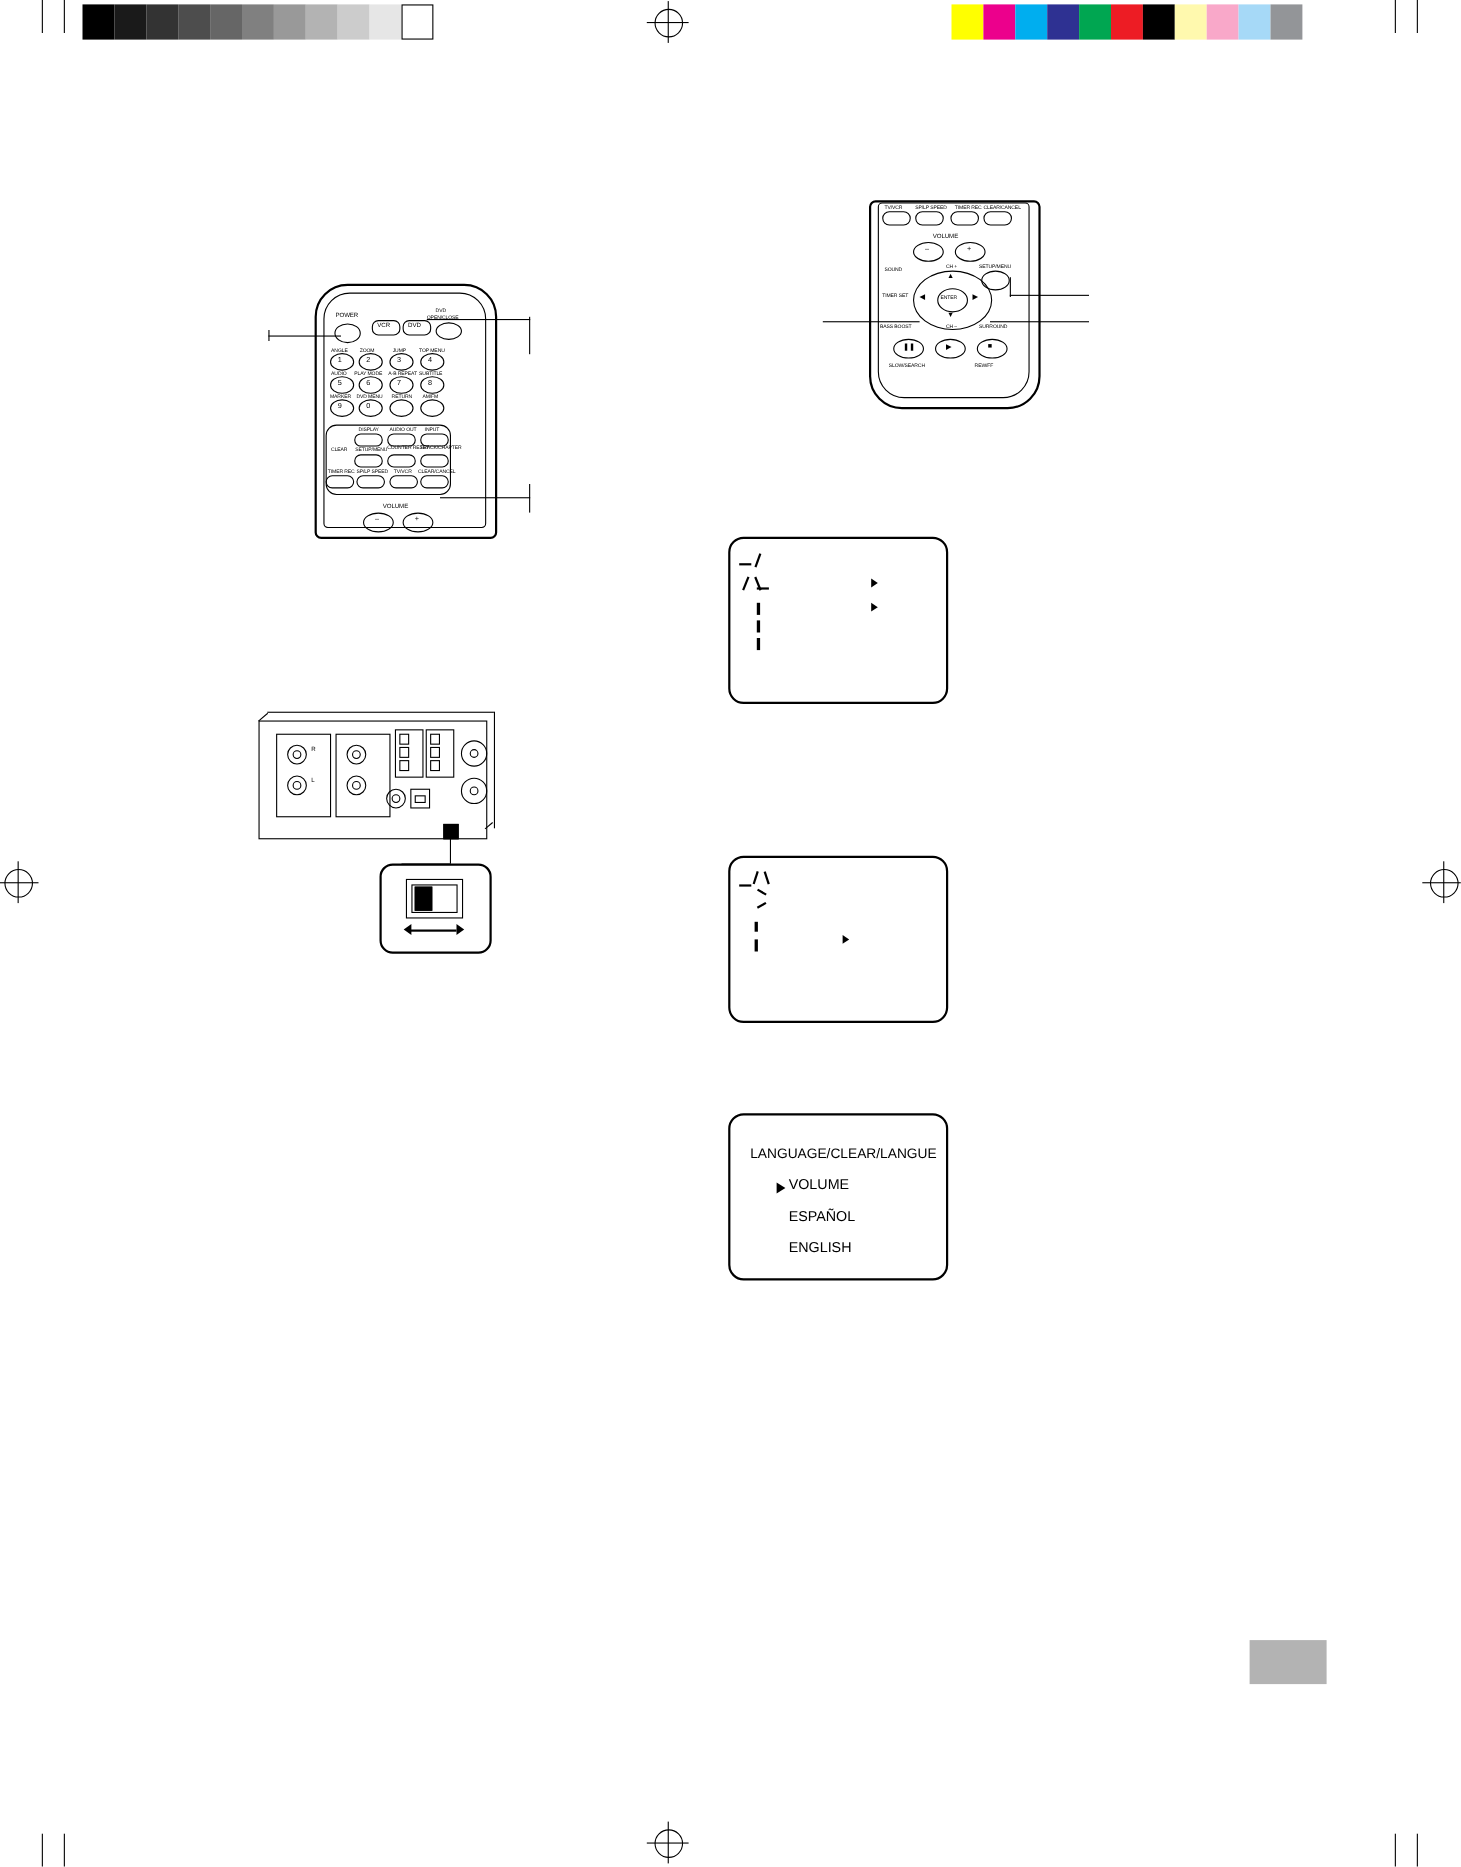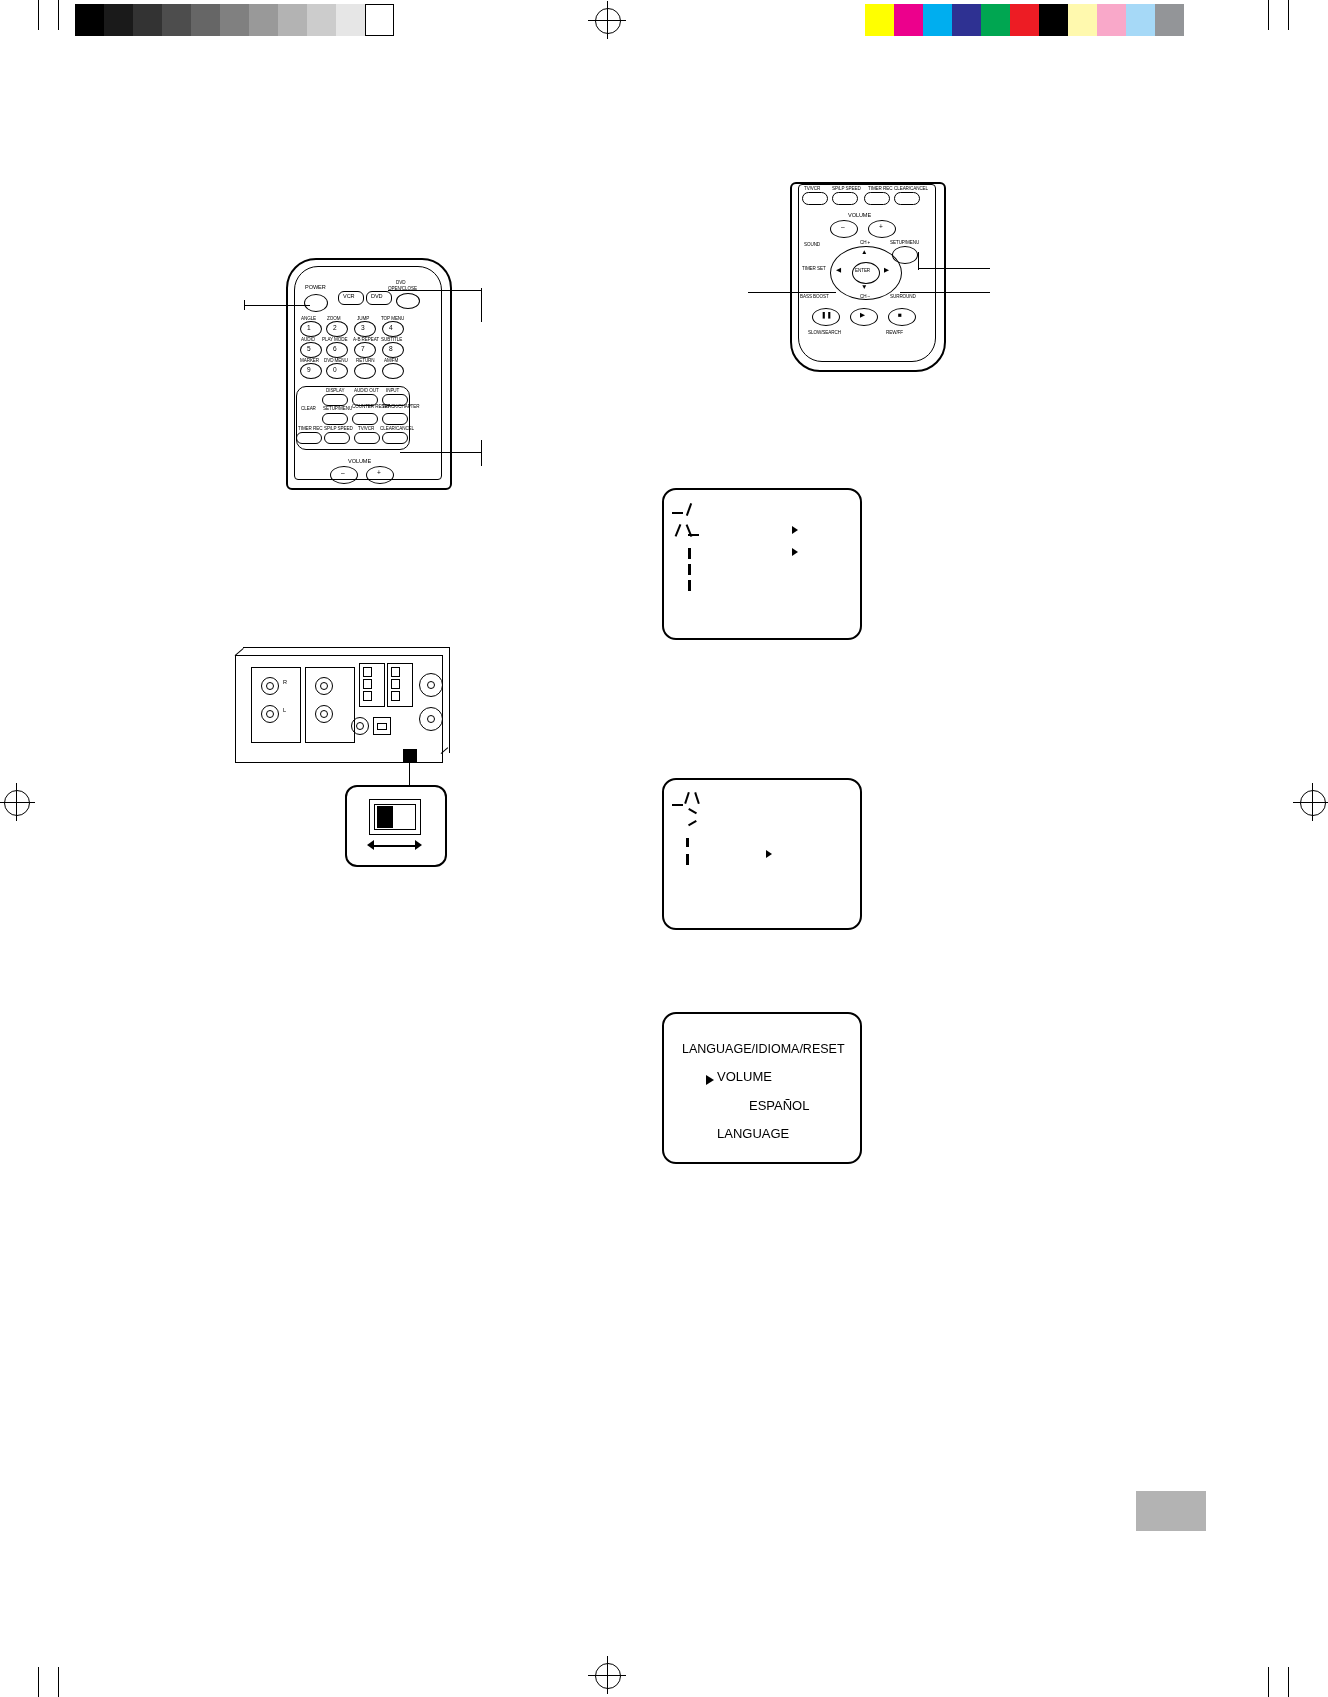--- a/index.html
+++ b/index.html
@@ -332,21 +332,21 @@
   <div class="dash" style="left:32px;top:12px;width:2.4px;height:12px;transform:rotate(-18deg);"></div>
   <div class="dash" style="left:24px;top:30px;width:9px;height:2.4px;transform:rotate(30deg);"></div>
   <div class="dash" style="left:24px;top:42px;width:9px;height:2.4px;transform:rotate(-30deg);"></div>
   <div class="dash" style="left:22px;top:58px;width:3.2px;height:9px;"></div>
   <div class="dash" style="left:22px;top:74px;width:3.2px;height:11px;"></div>
 
   <div class="tri-sm" style="left:102px;top:70px;"></div>
 </div>
 
 <div class="osd" style="left:662px;top:1012px;width:196px;height:148px;">
-  <div class="lang-title" style="left:18px;top:28px;font-size:12.5px;">LANGUAGE/IDIOMA/RESET</div>
+  <div class="lang-title" style="left:18px;top:28px;font-size:12.5px;">LANGUAGE/CLEAR/LANGUE</div>
 
   <div class="tri" style="left:42px;top:61px;"></div>
   <div class="lang-item" style="left:53px;top:55px;">VOLUME</div>
-  <div class="lang-item" style="left:53px;top:84px;margin-left:32px;">ESPAÑOL</div>
-  <div class="lang-item" style="left:53px;top:112px;">LANGUAGE</div>
+  <div class="lang-item" style="left:53px;top:84px;">ESPAÑOL</div>
+  <div class="lang-item" style="left:53px;top:112px;">ENGLISH</div>
 </div>
 
 <div class="footer-box" style="left:1136px;top:1491px;width:70px;height:40px;"></div>
 
 </body></html>

